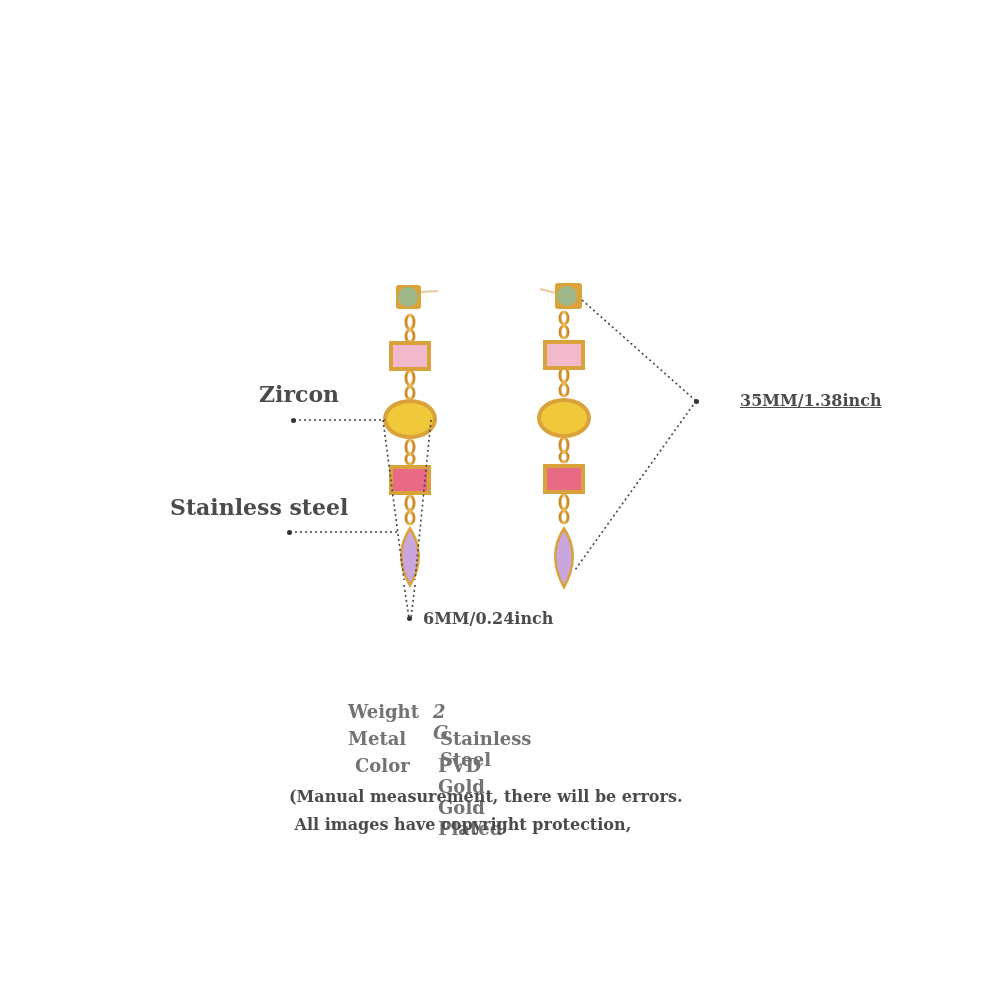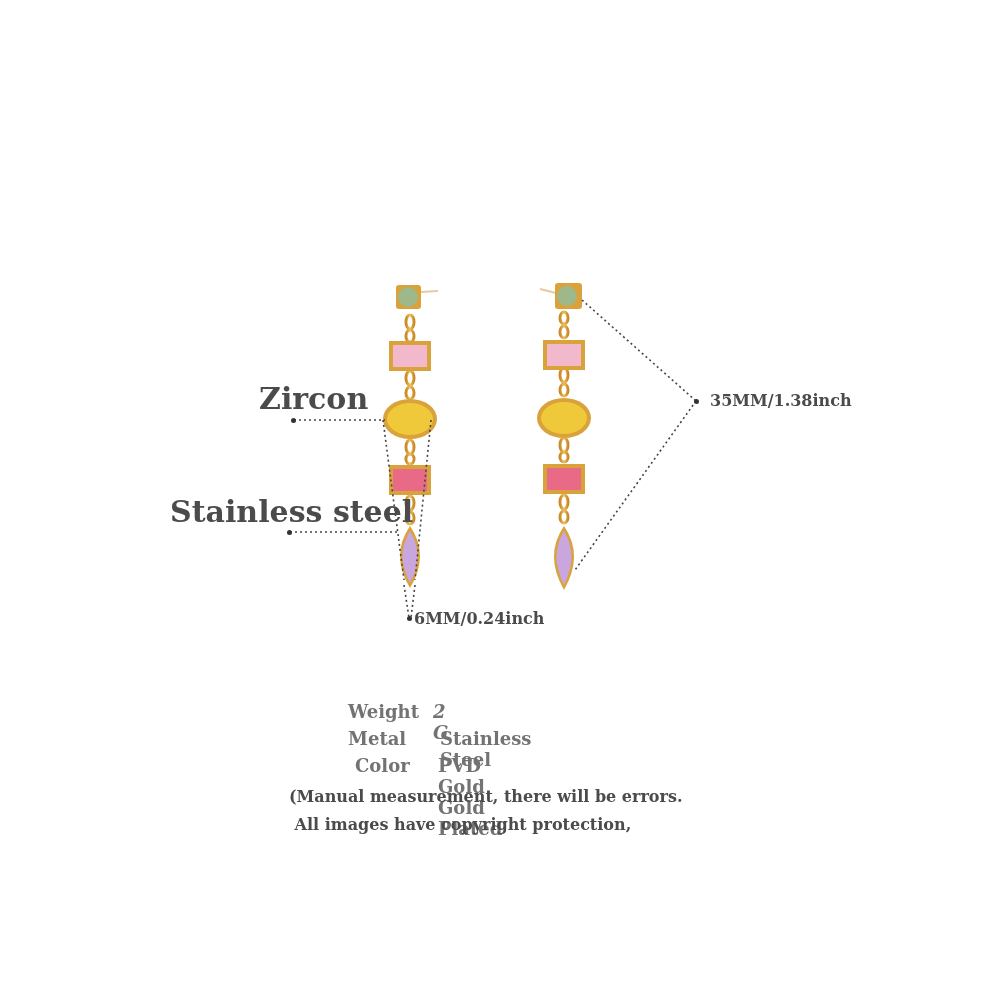--- a/index.html
+++ b/index.html
@@ -1,20 +1,20 @@
 <!DOCTYPE html>
 <html><head>
 <meta charset="utf-8">
 <style>
   html, body { margin: 0; padding: 0; background: #ffffff; }
   body { width: 1000px; height: 1000px; position: relative; overflow: hidden;
          font-family: "DejaVu Serif", "Liberation Serif", serif; color: #4a4a4a; }
   .abs { position: absolute; }
   .label { font-weight: bold; color: #4b4b4b; }
-  .lbl-big { font-size: 30px; }
+  .lbl-big { font-size: 22px; }
   .lbl-med { font-size: 16px; }
   .dot { position: absolute; width: 5px; height: 5px; border-radius: 50%; background: #333; }
   .spec { font-size: 18px; font-weight: bold; color: #737373; }
   .note { font-size: 16px; font-weight: bold; color: #4b4b4b; white-space: pre; }
   svg.overlay { position: absolute; left: 0; top: 0; }
 </style>
 </head>
 <body>
 
 <svg class="overlay" width="1000" height="1000">
@@ -86,24 +86,24 @@
   </g>
 </svg>
 
 <div class="abs label lbl-big" style="left:259px; top:381px;">Zircon</div>
 <div class="dot" style="left:291px; top:418px;"></div>
 
 <div class="abs label lbl-big" style="left:170px; top:494px;">Stainless steel</div>
 <div class="dot" style="left:287px; top:530px;"></div>
 
 <div class="dot" style="left:694px; top:399px;"></div>
-<div class="abs label lbl-med" style="left:710px; top:391px;">35MM/1.38inch</div>
+<div class="abs label lbl-med" style="left:740px; top:391px;text-decoration:underline;">35MM/1.38inch</div>
 
 <div class="dot" style="left:407px; top:616px;"></div>
-<div class="abs label lbl-med" style="left:414px; top:609px;">6MM/0.24inch</div>
+<div class="abs label lbl-med" style="left:423px; top:609px;">6MM/0.24inch</div>
 
 <div class="abs" style="left:348px; top:701px;">
   <div style="position:relative; height:27px;">
     <span class="spec abs" style="left:0;">Weight</span>
     <span class="spec abs" style="left:85px;font-style:italic;">2 G</span>
   </div>
   <div style="position:relative; height:27px;">
     <span class="spec abs" style="left:0;">Metal</span>
     <span class="spec abs" style="left:92px;">Stainless Steel</span>
   </div>

